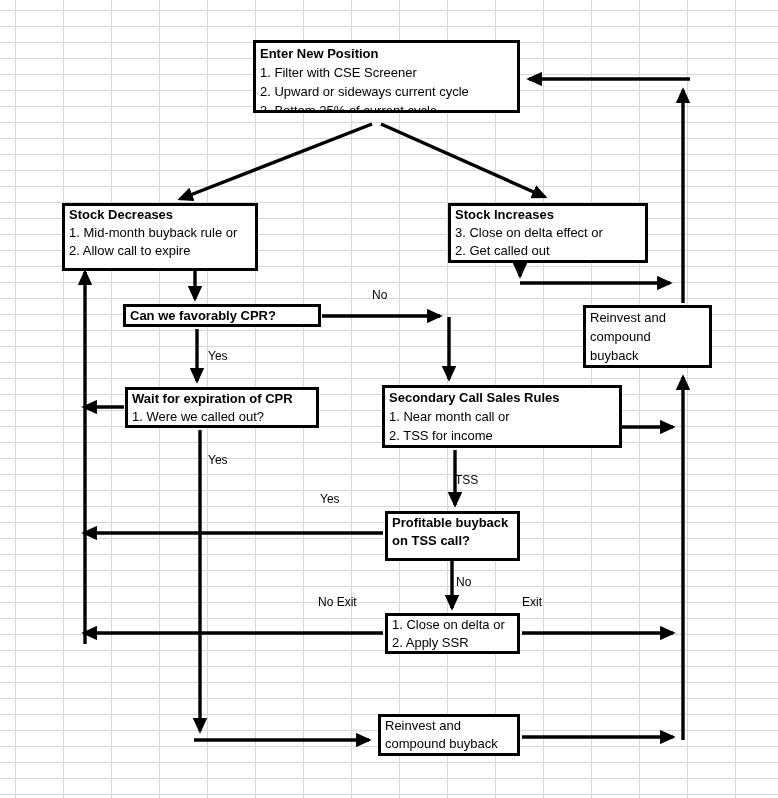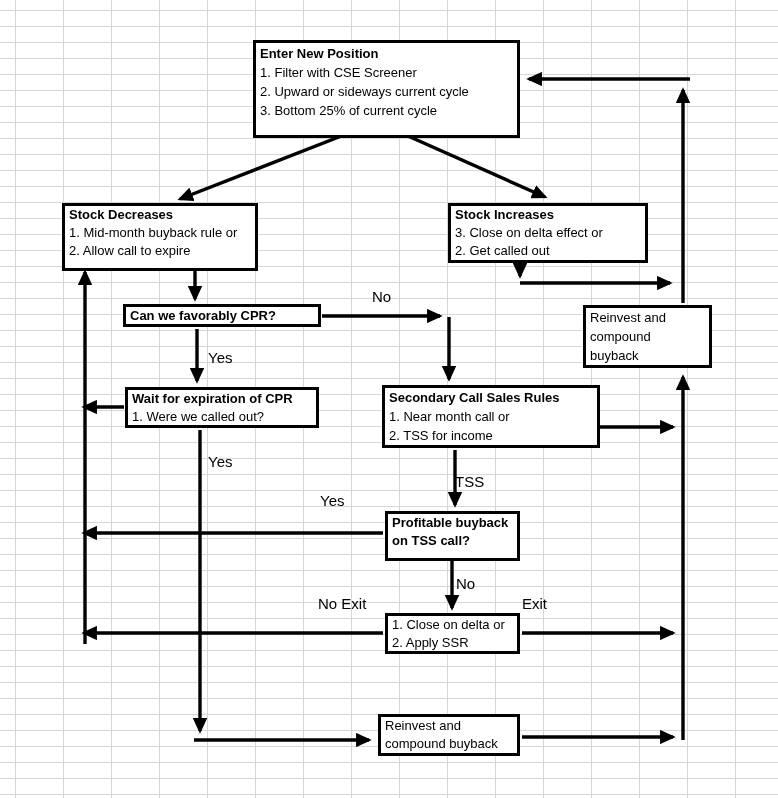--- a/index.html
+++ b/index.html
@@ -23,21 +23,21 @@
     background:#fff;
     border:3px solid #000;
     font-size:13px;
     padding:0 0 0 4px;
     white-space:nowrap;
     overflow:hidden;
   }
   .node .nt{font-weight:bold;}
   .elabel{
     position:absolute;
-    font-size:15px;
+    font-size:12px;
     white-space:nowrap;
   }
 </style>
 </head>
 <body>
 
 <div id="canvas">
 
   <svg id="edges" xmlns="http://www.w3.org/2000/svg" width="778" height="798">
     <defs>
@@ -64,21 +64,21 @@
       <line x1="522" y1="633" x2="673" y2="633" marker-end="url(#ah)"></line>
       <line x1="522" y1="737" x2="673" y2="737" marker-end="url(#ah)"></line>
       <line x1="683" y1="740" x2="683" y2="377" marker-end="url(#ah)"></line>
       <line x1="683" y1="303" x2="683" y2="90" marker-end="url(#ah)"></line>
       <line x1="690" y1="79" x2="529" y2="79" marker-end="url(#ah)"></line>
       <line x1="520" y1="265" x2="520" y2="276" marker-end="url(#ah)"></line>
       <line x1="520" y1="283" x2="670" y2="283" marker-end="url(#ah)"></line>
     </g>
   </svg>
 
-  <div class="node" style="left:253px;top:40px;width:267px;height:98px;line-height:19px;padding-top:1px;">
+  <div class="node" style="left:253px;top:40px;width:267px;height:73px;line-height:19px;padding-top:1px;">
     <div class="nt">Enter New Position</div>
     <div>1. Filter with CSE Screener</div>
     <div>2. Upward or sideways current cycle</div>
     <div>3. Bottom 25% of current cycle</div>
   </div>
 
   <div class="node" style="left:62px;top:203px;width:196px;height:68px;line-height:18px;">
     <div class="nt">Stock Decreases</div>
     <div>1. Mid-month buyback rule or</div>
     <div>2. Allow call to expire</div>
@@ -92,21 +92,21 @@
 
   <div class="node" style="left:123px;top:304px;width:198px;height:23px;line-height:17px;">
     <div class="nt">Can we favorably CPR?</div>
   </div>
 
   <div class="node" style="left:125px;top:387px;width:194px;height:41px;line-height:17.5px;">
     <div class="nt">Wait for expiration of CPR</div>
     <div>1. Were we called out?</div>
   </div>
 
-  <div class="node" style="left:382px;top:385px;width:218px;height:63px;line-height:19px;">
+  <div class="node" style="left:382px;top:385px;width:240px;height:63px;line-height:19px;">
     <div class="nt">Secondary Call Sales Rules</div>
     <div>1. Near month call or</div>
     <div>2. TSS for income</div>
   </div>
 
   <div class="node" style="left:583px;top:305px;width:129px;height:63px;line-height:19px;">
     <div>Reinvest and</div>
     <div>compound</div>
     <div>buyback</div>
   </div>

